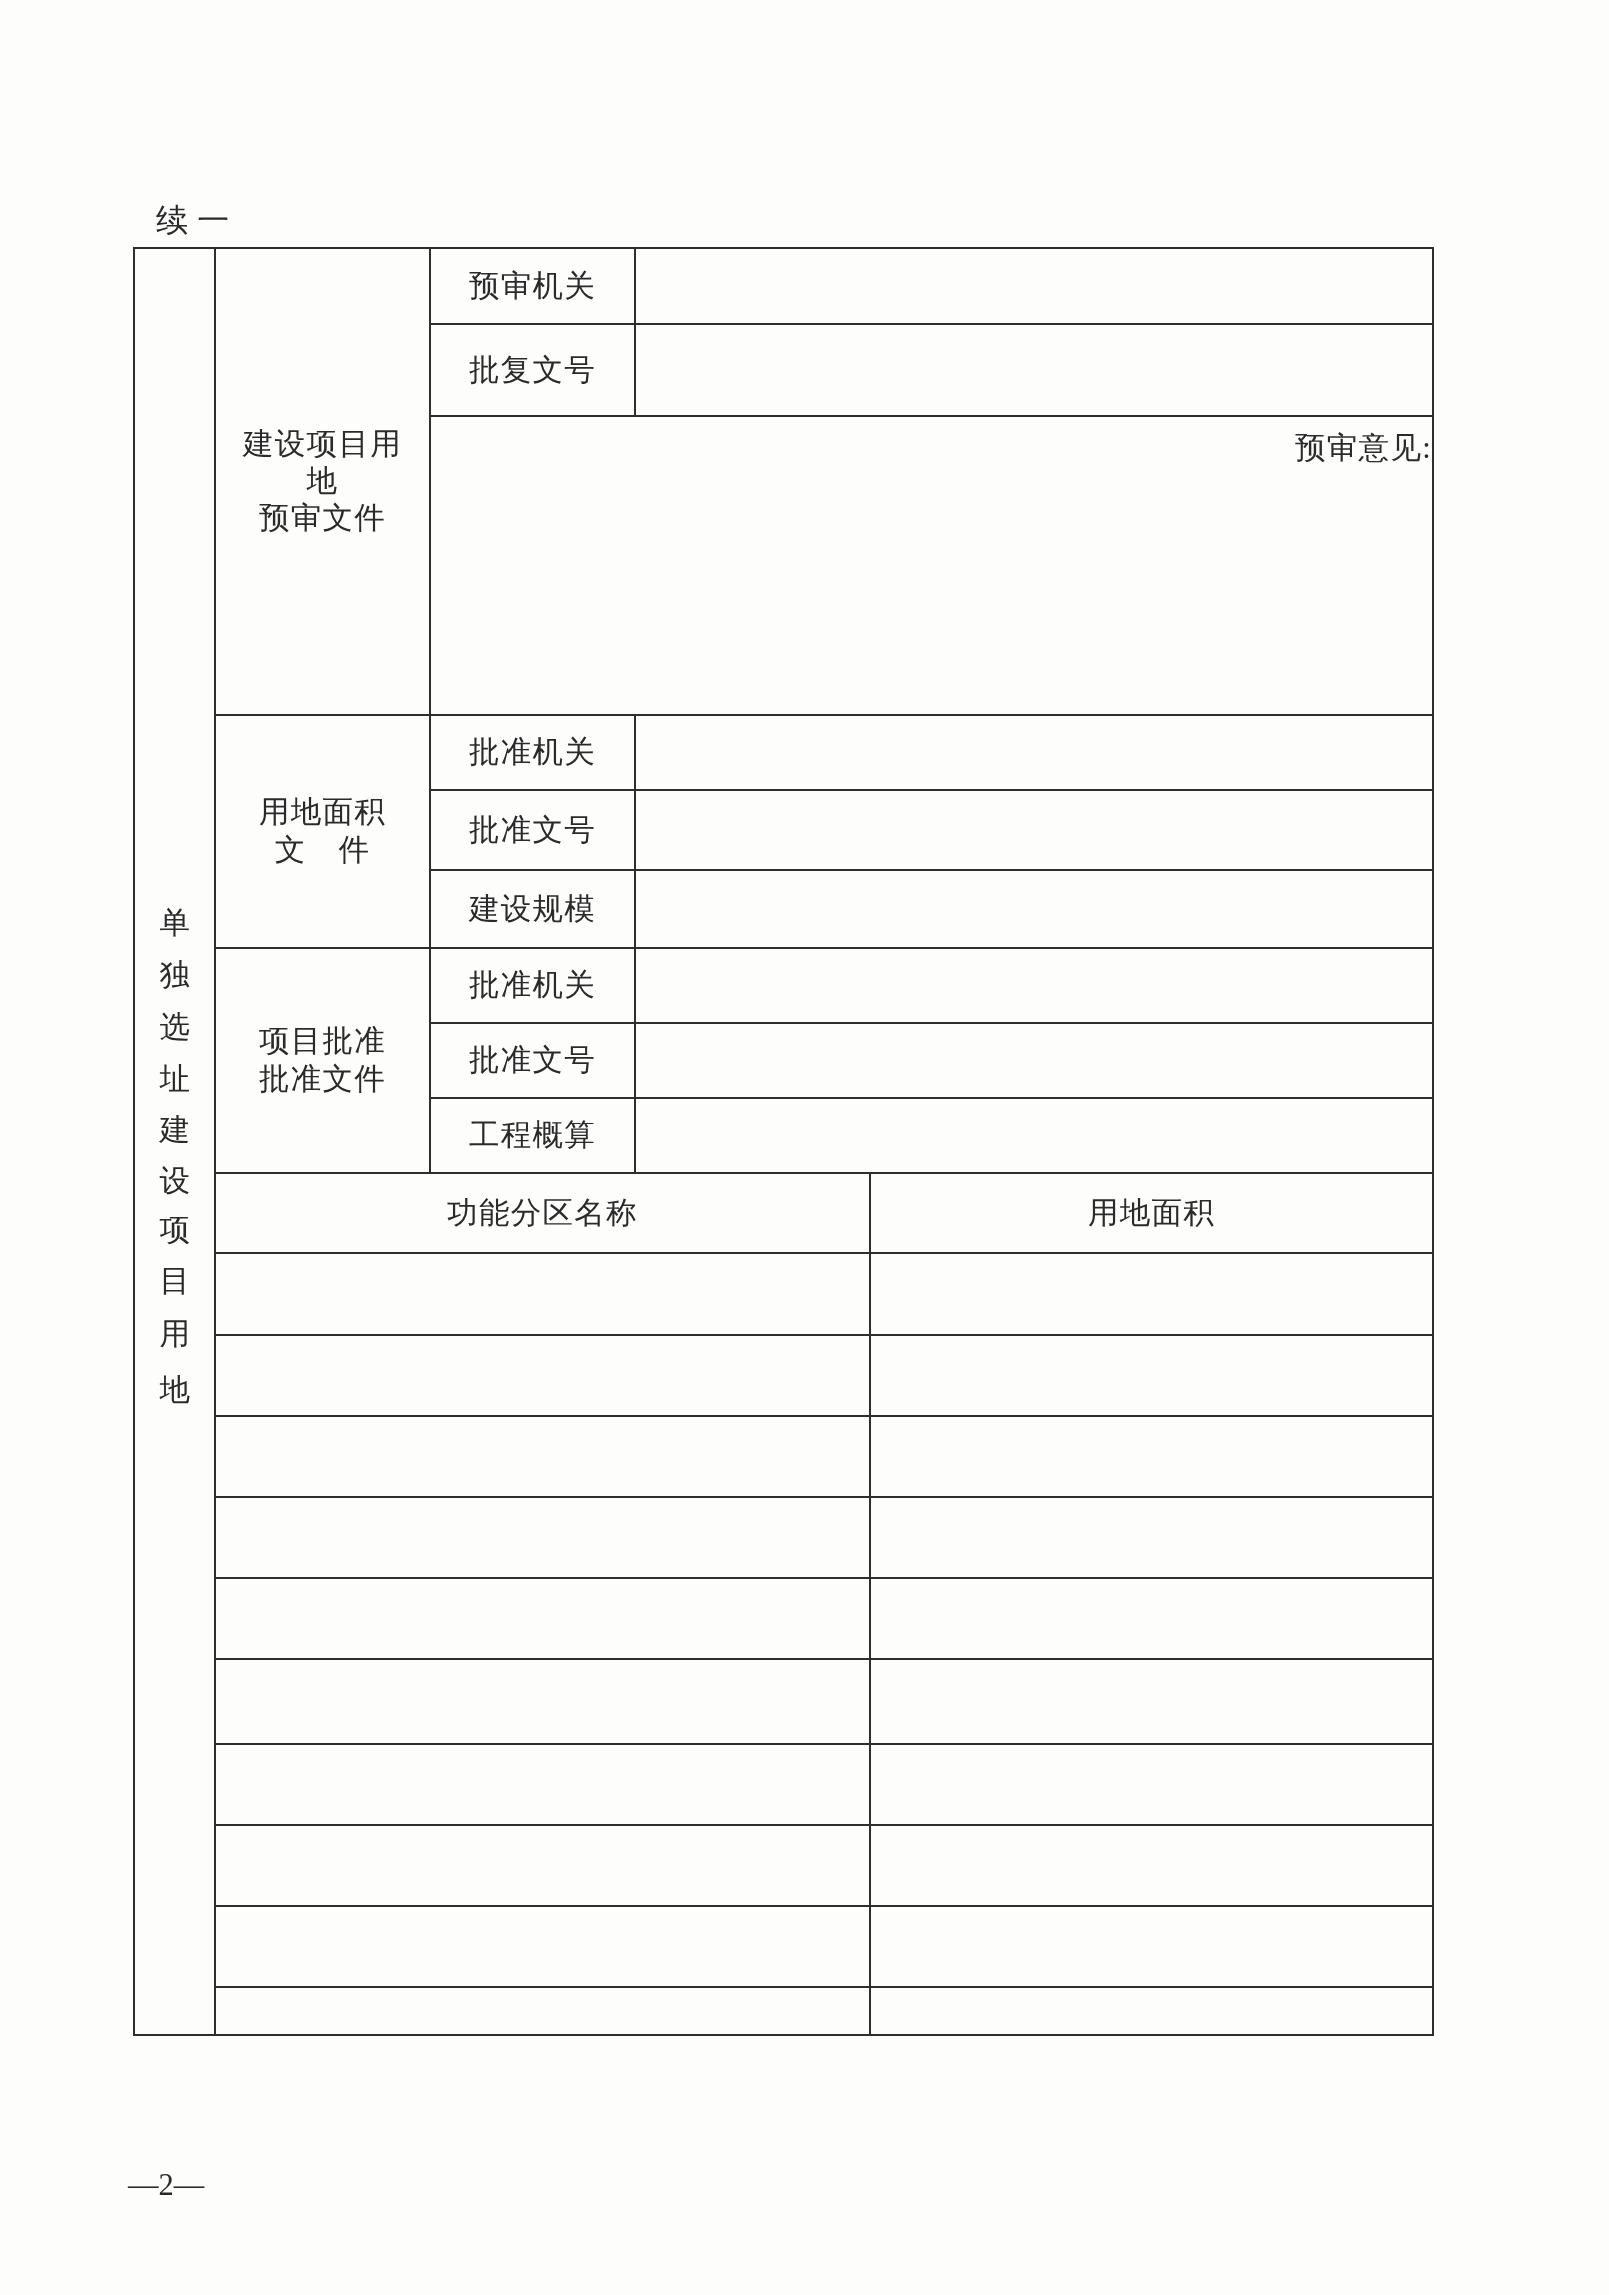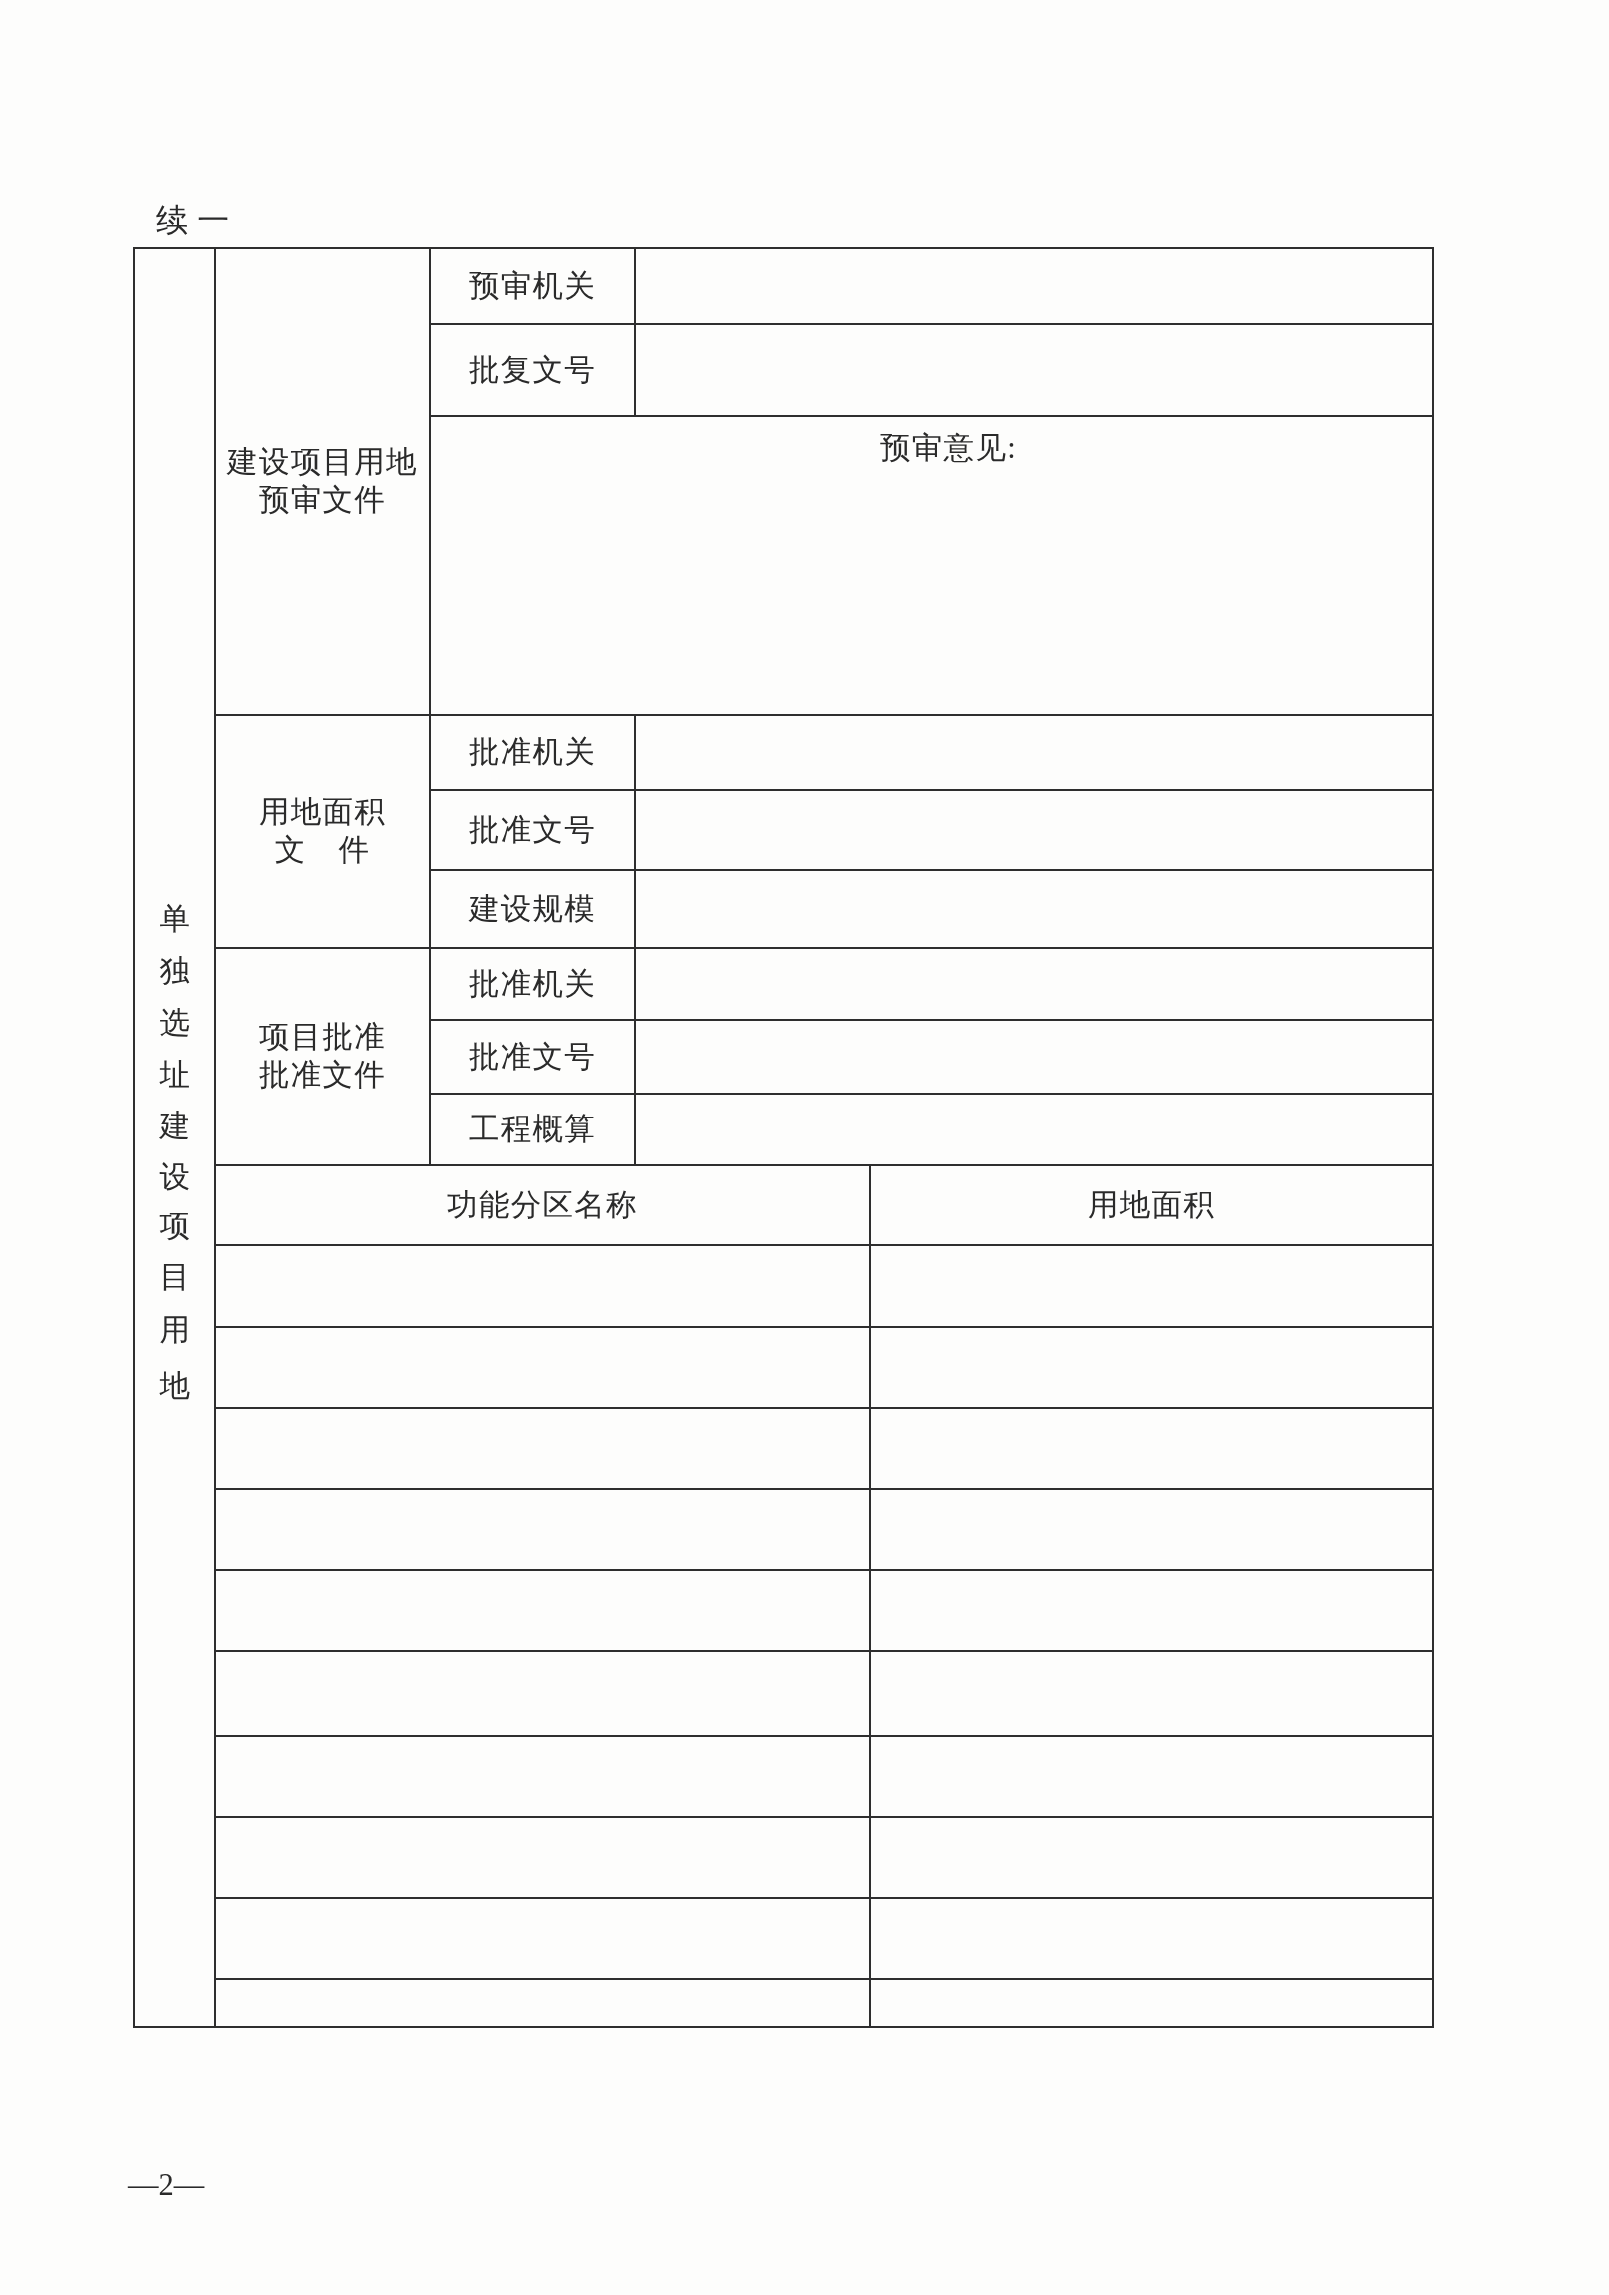--- a/index.html
+++ b/index.html
@@ -27,21 +27,21 @@
   .form-table {
     position: absolute;
     left: 133px;
     top: 247px;
     border-collapse: collapse;
     table-layout: fixed;
     width: 1301px;
   }
   .form-table td {
     border: 2.7px solid #2e2e2e;
-    padding: 8px;
+    padding: 16px;
     font-size: 30.5px;
     letter-spacing: 1.3px;
     vertical-align: middle;
     text-align: center;
     overflow: hidden;
   }
   td.vcell {
     background: #fdfdfc;
   }
   .vtext {
@@ -52,21 +52,21 @@
     line-height: 1.0;
     margin: 0 auto;
     white-space: nowrap;
   }
   td.gcell .gline {
     display: block;
     line-height: 1.22;
   }
   td.opcell {
     vertical-align: top;
-    text-align: center;
+    text-align: right;
     padding: 10.6px 0 0 34px;
     margin-top: 20px;
   }
   td.valcell, td.zname, td.zarea {
     background: #fdfdfc;
   }
   .page-num {
     position: absolute;
     left: 128px;
     top: 2168px;

